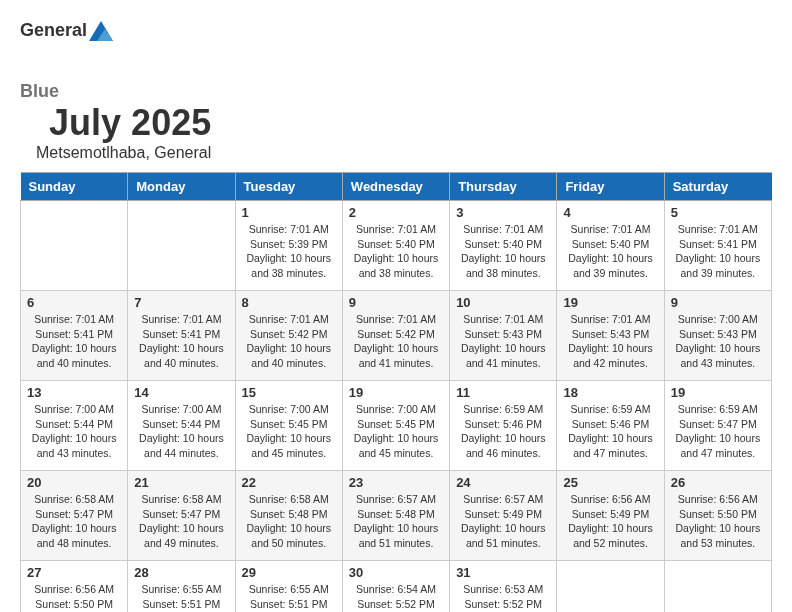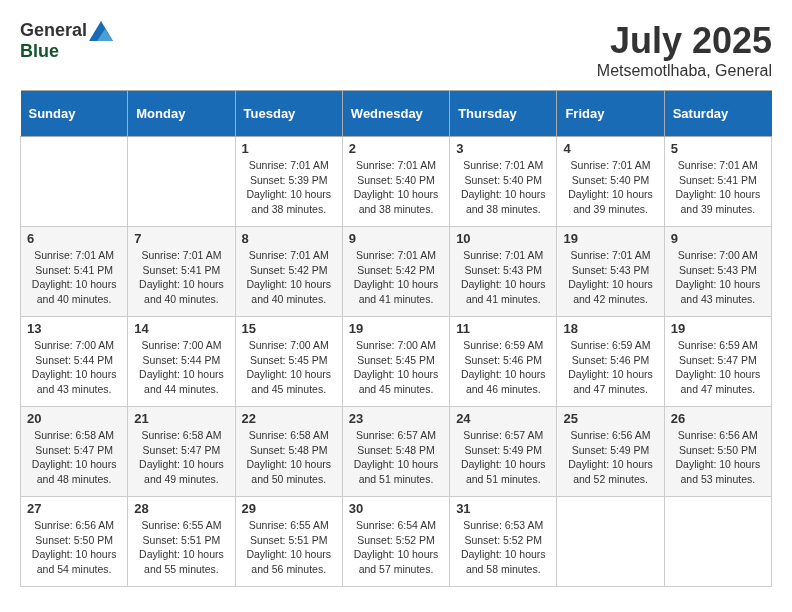--- a/index.html
+++ b/index.html
@@ -8,39 +8,41 @@
       background: #fff;
       width: 792px;
       min-height: 612px;
       padding: 20px;
     }
     .header {
       display: flex;
       justify-content: space-between;
       align-items: flex-start;
       margin-bottom: 10px;
+      flex-direction: column;
     }
     .logo {
       display: flex;
       flex-direction: column;
       align-items: flex-start;
     }
     .logo-text {
       display: flex;
       align-items: center;
     }
     .logo-general {
       font-size: 18px;
       font-weight: bold;
       color: #333;
     }
     .logo-blue {
       font-size: 18px;
       font-weight: bold;
-      color: #14532d;
+      color: #737373;
+      margin-top: 40px;
     }
     .logo-icon {
       width: 24px;
       height: 20px;
       margin-left: 2px;
     }
     .title-area {
       text-align: right;
       margin-left: 16px;
     }
@@ -54,21 +56,21 @@
       color: #333;
     }
     table {
       width: 100%;
       border-collapse: collapse;
     }
     th {
       background-color: #1a6bb5;
       color: white;
       text-align: left;
-      padding: 15px 8px;
+      padding: 6px 8px;
       font-size: 13px;
       font-weight: bold;
       border: 1px solid #aaa;
     }
     td {
       border: 1px solid #ccc;
       vertical-align: top;
       padding: 4px 6px;
       font-size: 11px;
       color: #333;

